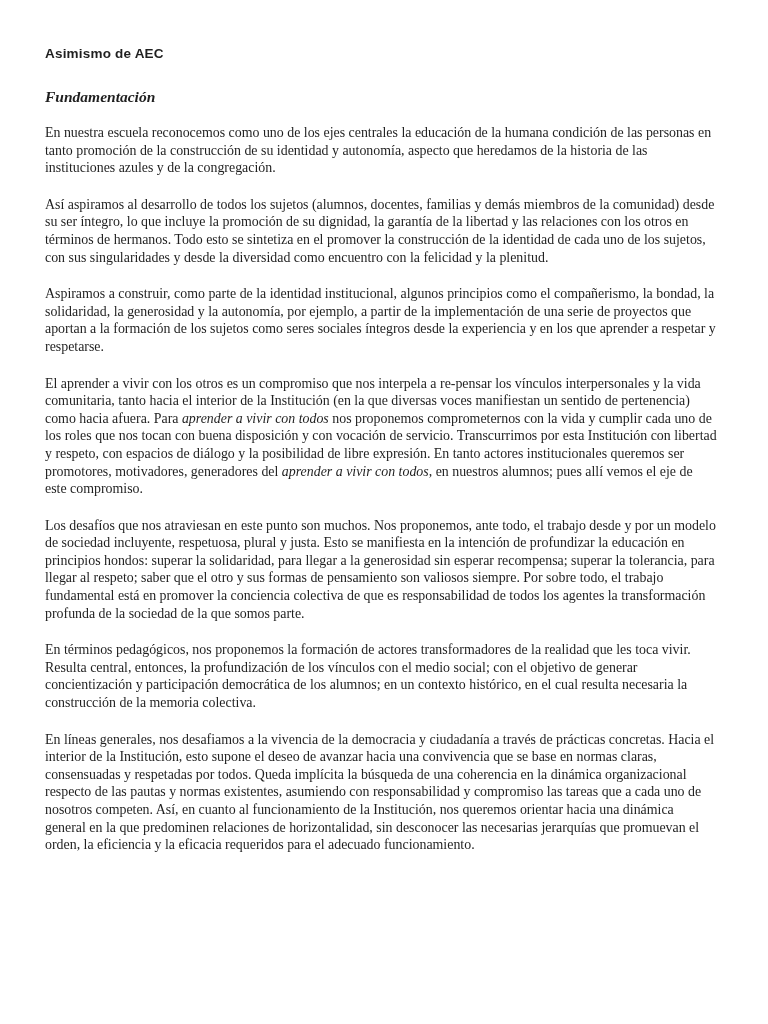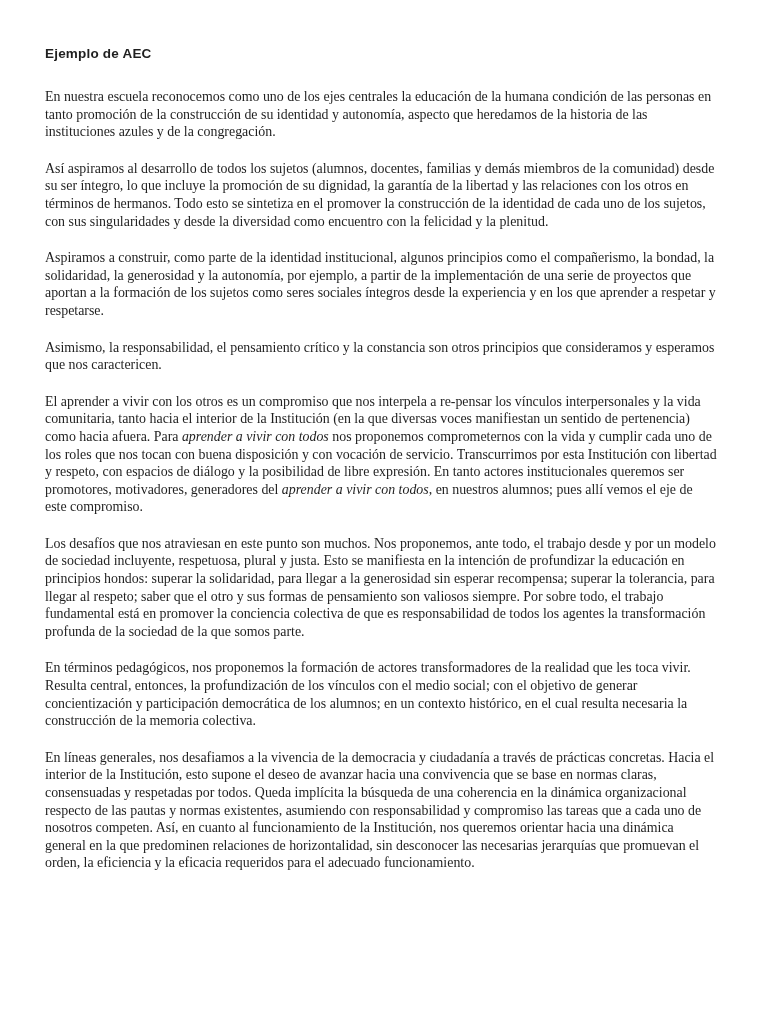--- a/index.html
+++ b/index.html
@@ -42,26 +42,26 @@
     font-size: 13.9px;
     line-height: 17.6px;
     text-align: left;
     margin: 0 10px 19px 0;
   }
 </style>
 </head>
 <body style="background: rgb(255, 255, 255);">
 
 <div class="page" style="background: rgb(255, 255, 255); color: rgb(31, 31, 31);">
-  <h1 class="doc-title">Ejemplo de AEC</h1>
+  <h1 class="doc-title">Asimismo de AEC</h1>
 
+  <h2 class="section-heading">Fundamentación</h2>
 
   <div>
     <p class="body-para"><span>En nuestra escuela reconocemos como uno de los ejes centrales la educación de la humana condición de las personas en tanto promoción de la construcción de su identidad y autonomía, aspecto que heredamos de la historia de las instituciones azules y de la congregación.</span></p>
     <p class="body-para"><span>Así aspiramos al desarrollo de todos los sujetos (alumnos, docentes, familias y demás miembros de la comunidad) desde su ser íntegro, lo que incluye la promoción de su dignidad, la garantía de la libertad y las relaciones con los otros en términos de hermanos. Todo esto se sintetiza en el promover la construcción de la identidad de cada uno de los sujetos, con sus singularidades y desde la diversidad como encuentro con la felicidad y la plenitud.</span></p>
     <p class="body-para"><span>Aspiramos a construir, como parte de la identidad institucional, algunos principios como el compañerismo, la bondad, la solidaridad, la generosidad y la autonomía, por ejemplo, a partir de la implementación de una serie de proyectos que aportan a la formación de los sujetos como seres sociales íntegros desde la experiencia y en los que aprender a respetar y respetarse.</span></p>
-    <p class="body-para"><span>Asimismo, la responsabilidad, el pensamiento crítico y la constancia son otros principios que consideramos y esperamos que nos caractericen.</span></p>
     <p class="body-para"><span>El aprender a vivir con los otros es un compromiso que nos interpela a re-pensar los vínculos interpersonales y la vida comunitaria, tanto hacia el interior de la Institución (en la que diversas voces manifiestan un sentido de pertenencia) como hacia afuera. Para </span><span style="font-style: italic;">aprender a vivir con todos</span><span> nos proponemos comprometernos con la vida y cumplir cada uno de los roles que nos tocan con buena disposición y con vocación de servicio. Transcurrimos por esta Institución con libertad y respeto, con espacios de diálogo y la posibilidad de libre expresión. En tanto actores institucionales queremos ser promotores, motivadores, generadores del </span><span style="font-style: italic;">aprender a vivir con todos</span><span>, en nuestros alumnos; pues allí vemos el eje de este compromiso.</span></p>
     <p class="body-para"><span>Los desafíos que nos atraviesan en este punto son muchos. Nos proponemos, ante todo, el trabajo desde y por un modelo de sociedad incluyente, respetuosa, plural y justa. Esto se manifiesta en la intención de profundizar la educación en principios hondos: superar la solidaridad, para llegar a la generosidad sin esperar recompensa; superar la tolerancia, para llegar al respeto; saber que el otro y sus formas de pensamiento son valiosos siempre. Por sobre todo, el trabajo fundamental está en promover la conciencia colectiva de que es responsabilidad de todos los agentes la transformación profunda de la sociedad de la que somos parte.</span></p>
     <p class="body-para"><span>En términos pedagógicos, nos proponemos la formación de actores transformadores de la realidad que les toca vivir. Resulta central, entonces, la profundización de los vínculos con el medio social; con el objetivo de generar concientización y participación democrática de los alumnos; en un contexto histórico, en el cual resulta necesaria la construcción de la memoria colectiva.</span></p>
     <p class="body-para"><span>En líneas generales, nos desafiamos a la vivencia de la democracia y ciudadanía a través de prácticas concretas. Hacia el interior de la Institución, esto supone el deseo de avanzar hacia una convivencia que se base en normas claras, consensuadas y respetadas por todos. Queda implícita la búsqueda de una coherencia en la dinámica organizacional respecto de las pautas y normas existentes, asumiendo con responsabilidad y compromiso las tareas que a cada uno de nosotros competen. Así, en cuanto al funcionamiento de la Institución, nos queremos orientar hacia una dinámica general en la que predominen relaciones de horizontalidad, sin desconocer las necesarias jerarquías que promuevan el orden, la eficiencia y la eficacia requeridos para el adecuado funcionamiento.</span></p>
   </div>
 </div>
 
 </body></html>

